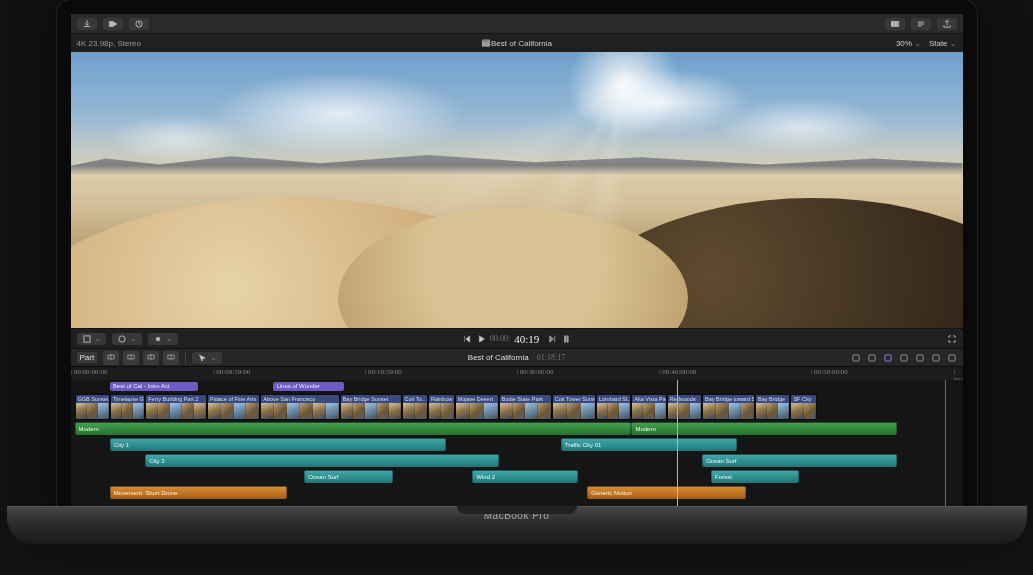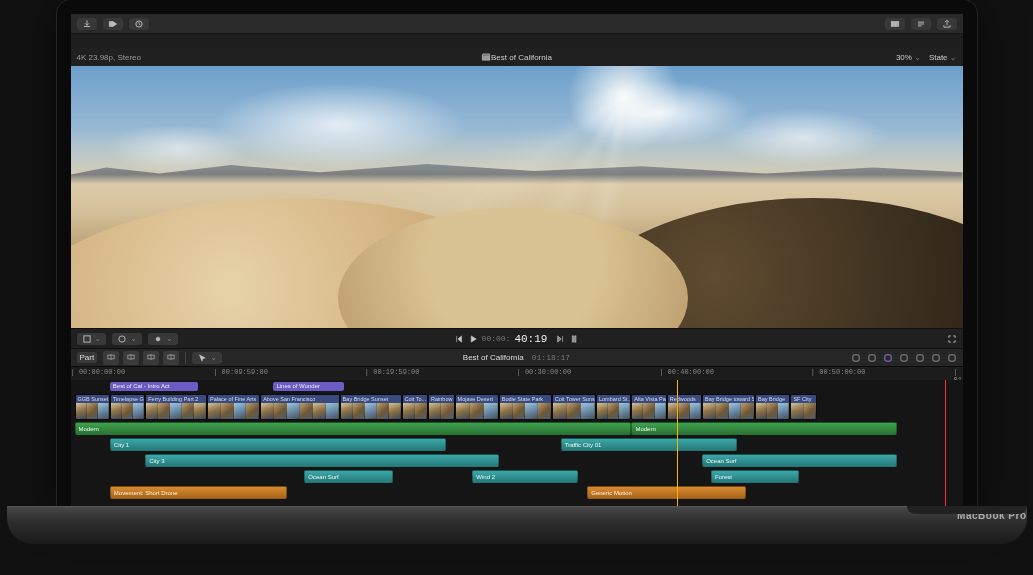--- a/index.html
+++ b/index.html
@@ -8,38 +8,37 @@
   position: absolute; left: 50%; top: 0; transform: translateX(-50%);
   width: 920px;
 }
 .bezel {
   background: #0a0a0a; border-radius: 14px 14px 0 0; padding: 14px 14px 0 14px;
   box-shadow: 0 0 0 1px #222, 0 8px 40px rgba(0,0,0,.6);
 }
 .screen { background: #1e1e1e; width: 100%; height: 492px; display: flex; flex-direction: column; overflow: hidden; }
 .base {
   margin-top: 0; width: 1020px; height: 38px; background: linear-gradient(#4a4a4a,#2e2e2e 40%,#1a1a1a);
-  border-radius: 0 0 26px 26px; display:flex; align-items:flex-start; justify-content:flex-end;
+  border-radius: 0 0 26px 26px; display:flex; align-items:flex-start; justify-content:center;
   position: relative; left: 50%; transform: translateX(-50%);
   box-shadow: inset 0 1px 0 rgba(255,255,255,.08);
-  font-weight: bold;
 }
 .base-label { color:#aaa; font-size:10px; margin-top:4px; letter-spacing:.5px; }
 .notch { position:absolute; top:0; width:120px; height:8px; background:#222; border-radius: 0 0 8px 8px; }
 
 
 .row { display:flex; align-items:center; height:20px; padding:0 6px; background:#2a2a2a; border-bottom:1px solid #161616; font-size:8px; color:#bbb; gap:6px; }
 .btn-pill { background:#383838; border-radius:3px; padding:1px 5px; display:flex; align-items:center; gap:3px; cursor:pointer; }
 .icon-svg { width:10px; height:10px; display:inline-block; }
 .spacer { flex:1; }
-.mono { font-family: Liberation Mono, monospace; }
+.mono { font-family: Liberation Serif, serif; }
 .dim { color:#777; }
 
 
-.viewer-bar { height:18px; background:#202020; display:flex; align-items:center; justify-content:center; font-size:8px; color:#ccc; position:relative;margin-top:14px; }
+.viewer-bar { height:18px; background:#202020; display:flex; align-items:center; justify-content:center; font-size:8px; color:#ccc; position:relative; }
 .viewer-left { position:absolute; left:6px; color:#999; }
 .viewer-right { position:absolute; right:6px; display:flex; gap:8px; align-items:center; }
 
 .viewer {
   flex:1; position:relative; overflow:hidden;
   background:
     linear-gradient(180deg, #8fb6d8 0%, #b8c9d4 12%, #e8dec3 28%, #d4c09a 55%, #a88d5f 80%, #6b5738 100%);
 }
 .clouds { position:absolute; inset:0 0 55% 0; background:
   radial-gradient(ellipse 180px 60px at 30% 50%, rgba(255,255,255,.75), transparent 70%),

